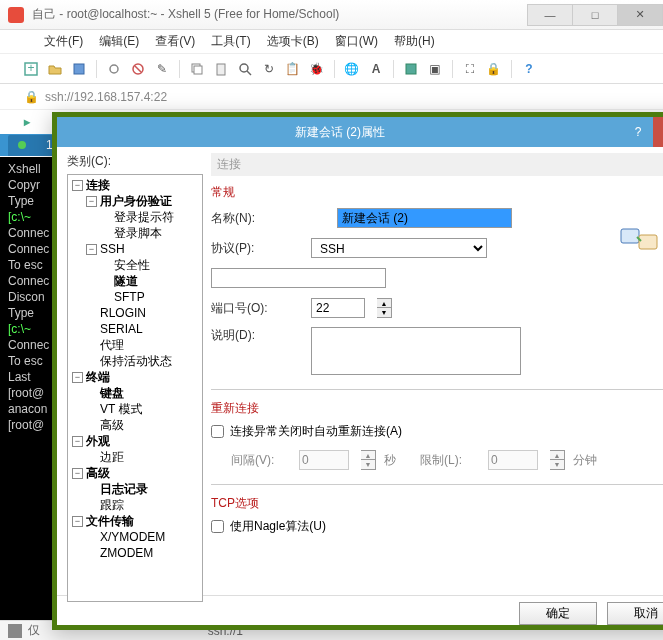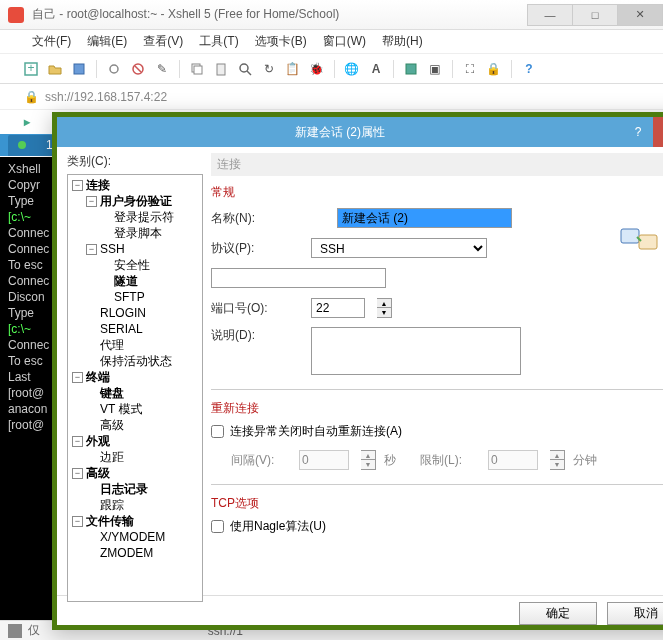--- a/index.html
+++ b/index.html
@@ -7,21 +7,21 @@
 
 
 .titlebar { height: 30px; background: linear-gradient(#fff, #f5f5f5); border-bottom: 1px solid #ddd; display: flex; align-items: center; padding-left: 8px; }
 .titlebar .logo { width: 16px; height: 16px; background: #e74c3c; border-radius: 3px; margin-right: 8px; }
 .titlebar .title { flex: 1; color: #666; font-size: 12px; }
 .titlebar .winbtns { display: flex; }
 .titlebar .winbtn { width: 46px; height: 22px; display: flex; align-items: center; justify-content: center; color: #555; background: #e8e8e8; border: 1px solid #ccc; margin-left: -1px; font-size: 11px; }
 .titlebar .winbtn.close { background: #cfcfcf; }
 
 
-.menubar { height: 24px; display: flex; align-items: center; padding-left: 24px; border-bottom: 1px solid #eee; }
+.menubar { height: 24px; display: flex; align-items: center; padding-left: 36px; border-bottom: 1px solid #eee; }
 .menubar .menuitem { padding: 0 8px; color: #333; cursor: default; }
 
 
 .toolbar { height: 30px; display: flex; align-items: center; padding-left: 20px; border-bottom: 1px solid #ddd; gap: 2px; }
 .toolbtn { width: 22px; height: 22px; display: flex; align-items: center; justify-content: center; color: #555; border-radius: 2px; }
 .toolsep { width: 1px; height: 18px; background: #ddd; margin: 0 4px; }
 
 
 .addressbar { height: 26px; display: flex; align-items: center; padding-left: 24px; border-bottom: 1px solid #eee; color: #888; }
 .addressbar .lock { margin-right: 6px; color: #999; }

